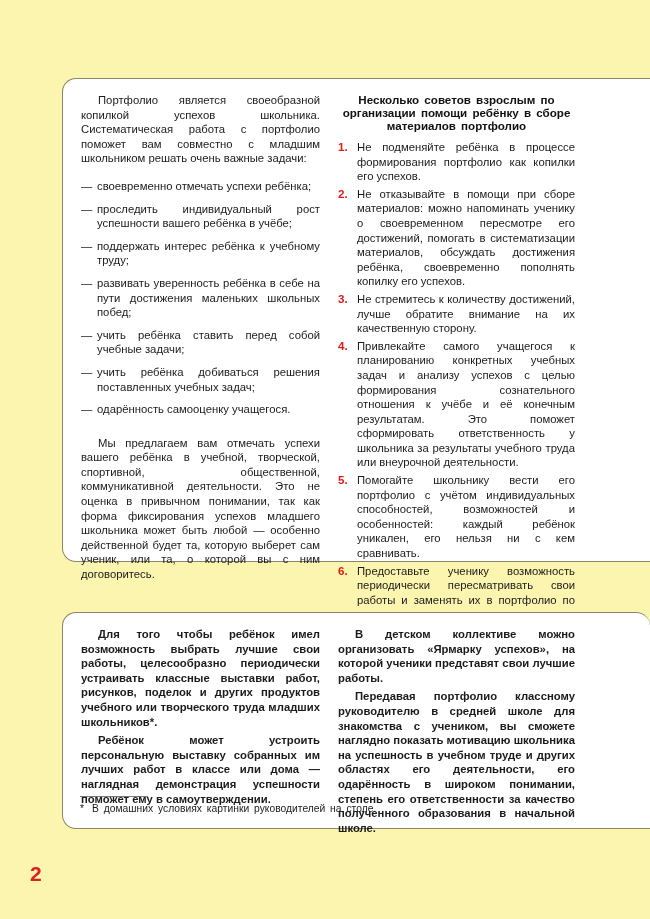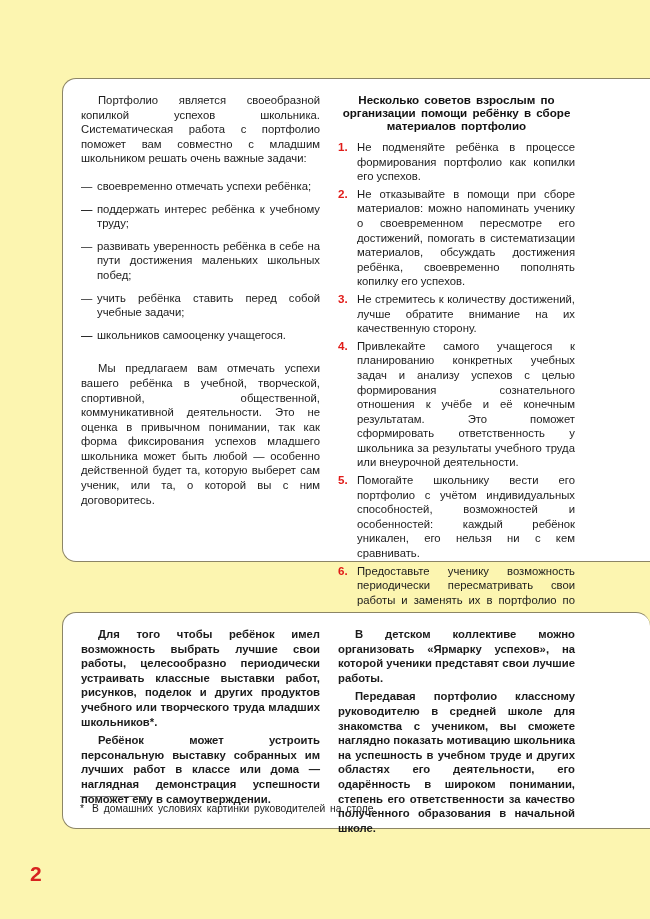--- a/index.html
+++ b/index.html
@@ -207,39 +207,41 @@
       <div class="col-left">
         <p class="body-text">Портфолио является своеобразной копилкой успехов школьника. Систематическая работа с портфолио поможет вам совместно с младшим школьником решать очень важные задачи:</p>
 
         <ul class="dash-list">
           <li>
             <span class="dash">—</span>
             <span>своевременно отмечать успехи ребёнка;</span>
           </li>
           <li>
             <span class="dash">—</span>
+            <span>проследить индивидуальный рост успешности вашего ребёнка в учёбе;</span>
           </li>
           <li>
             <span class="dash">—</span>
             <span>поддержать интерес ребёнка к учебному труду;</span>
           </li>
           <li>
             <span class="dash">—</span>
             <span>развивать уверенность ребёнка в себе на пути достижения маленьких школьных побед;</span>
           </li>
           <li>
             <span class="dash">—</span>
             <span>учить ребёнка ставить перед собой учебные задачи;</span>
           </li>
           <li>
             <span class="dash">—</span>
-          </li>
-          <li>
-            <span class="dash">—</span>
-            <span>школьников самооценку учащегося.</span>
+            <span>учить ребёнка добиваться решения поставленных учебных задач;</span>
+          </li>
+          <li>
+            <span class="dash">—</span>
+            <span>одарённость самооценку учащегося.</span>
           </li>
         </ul>
 
         <div class="para-gap"></div>
 
         <p class="body-text">Мы предлагаем вам отмечать успехи вашего ребёнка в учебной, творческой, спортивной, общественной, коммуникативной деятельности. Это не оценка в привычном понимании, так как форма фиксирования успехов младшего школьника может быть любой — особенно действенной будет та, которую выберет сам ученик, или та, о которой вы с ним договоритесь.</p>
       </div>
 
       <div class="col-right">
         <div class="sub-heading">Несколько советов взрослым по организации помощи ребёнку в сборе материалов портфолио</div>

